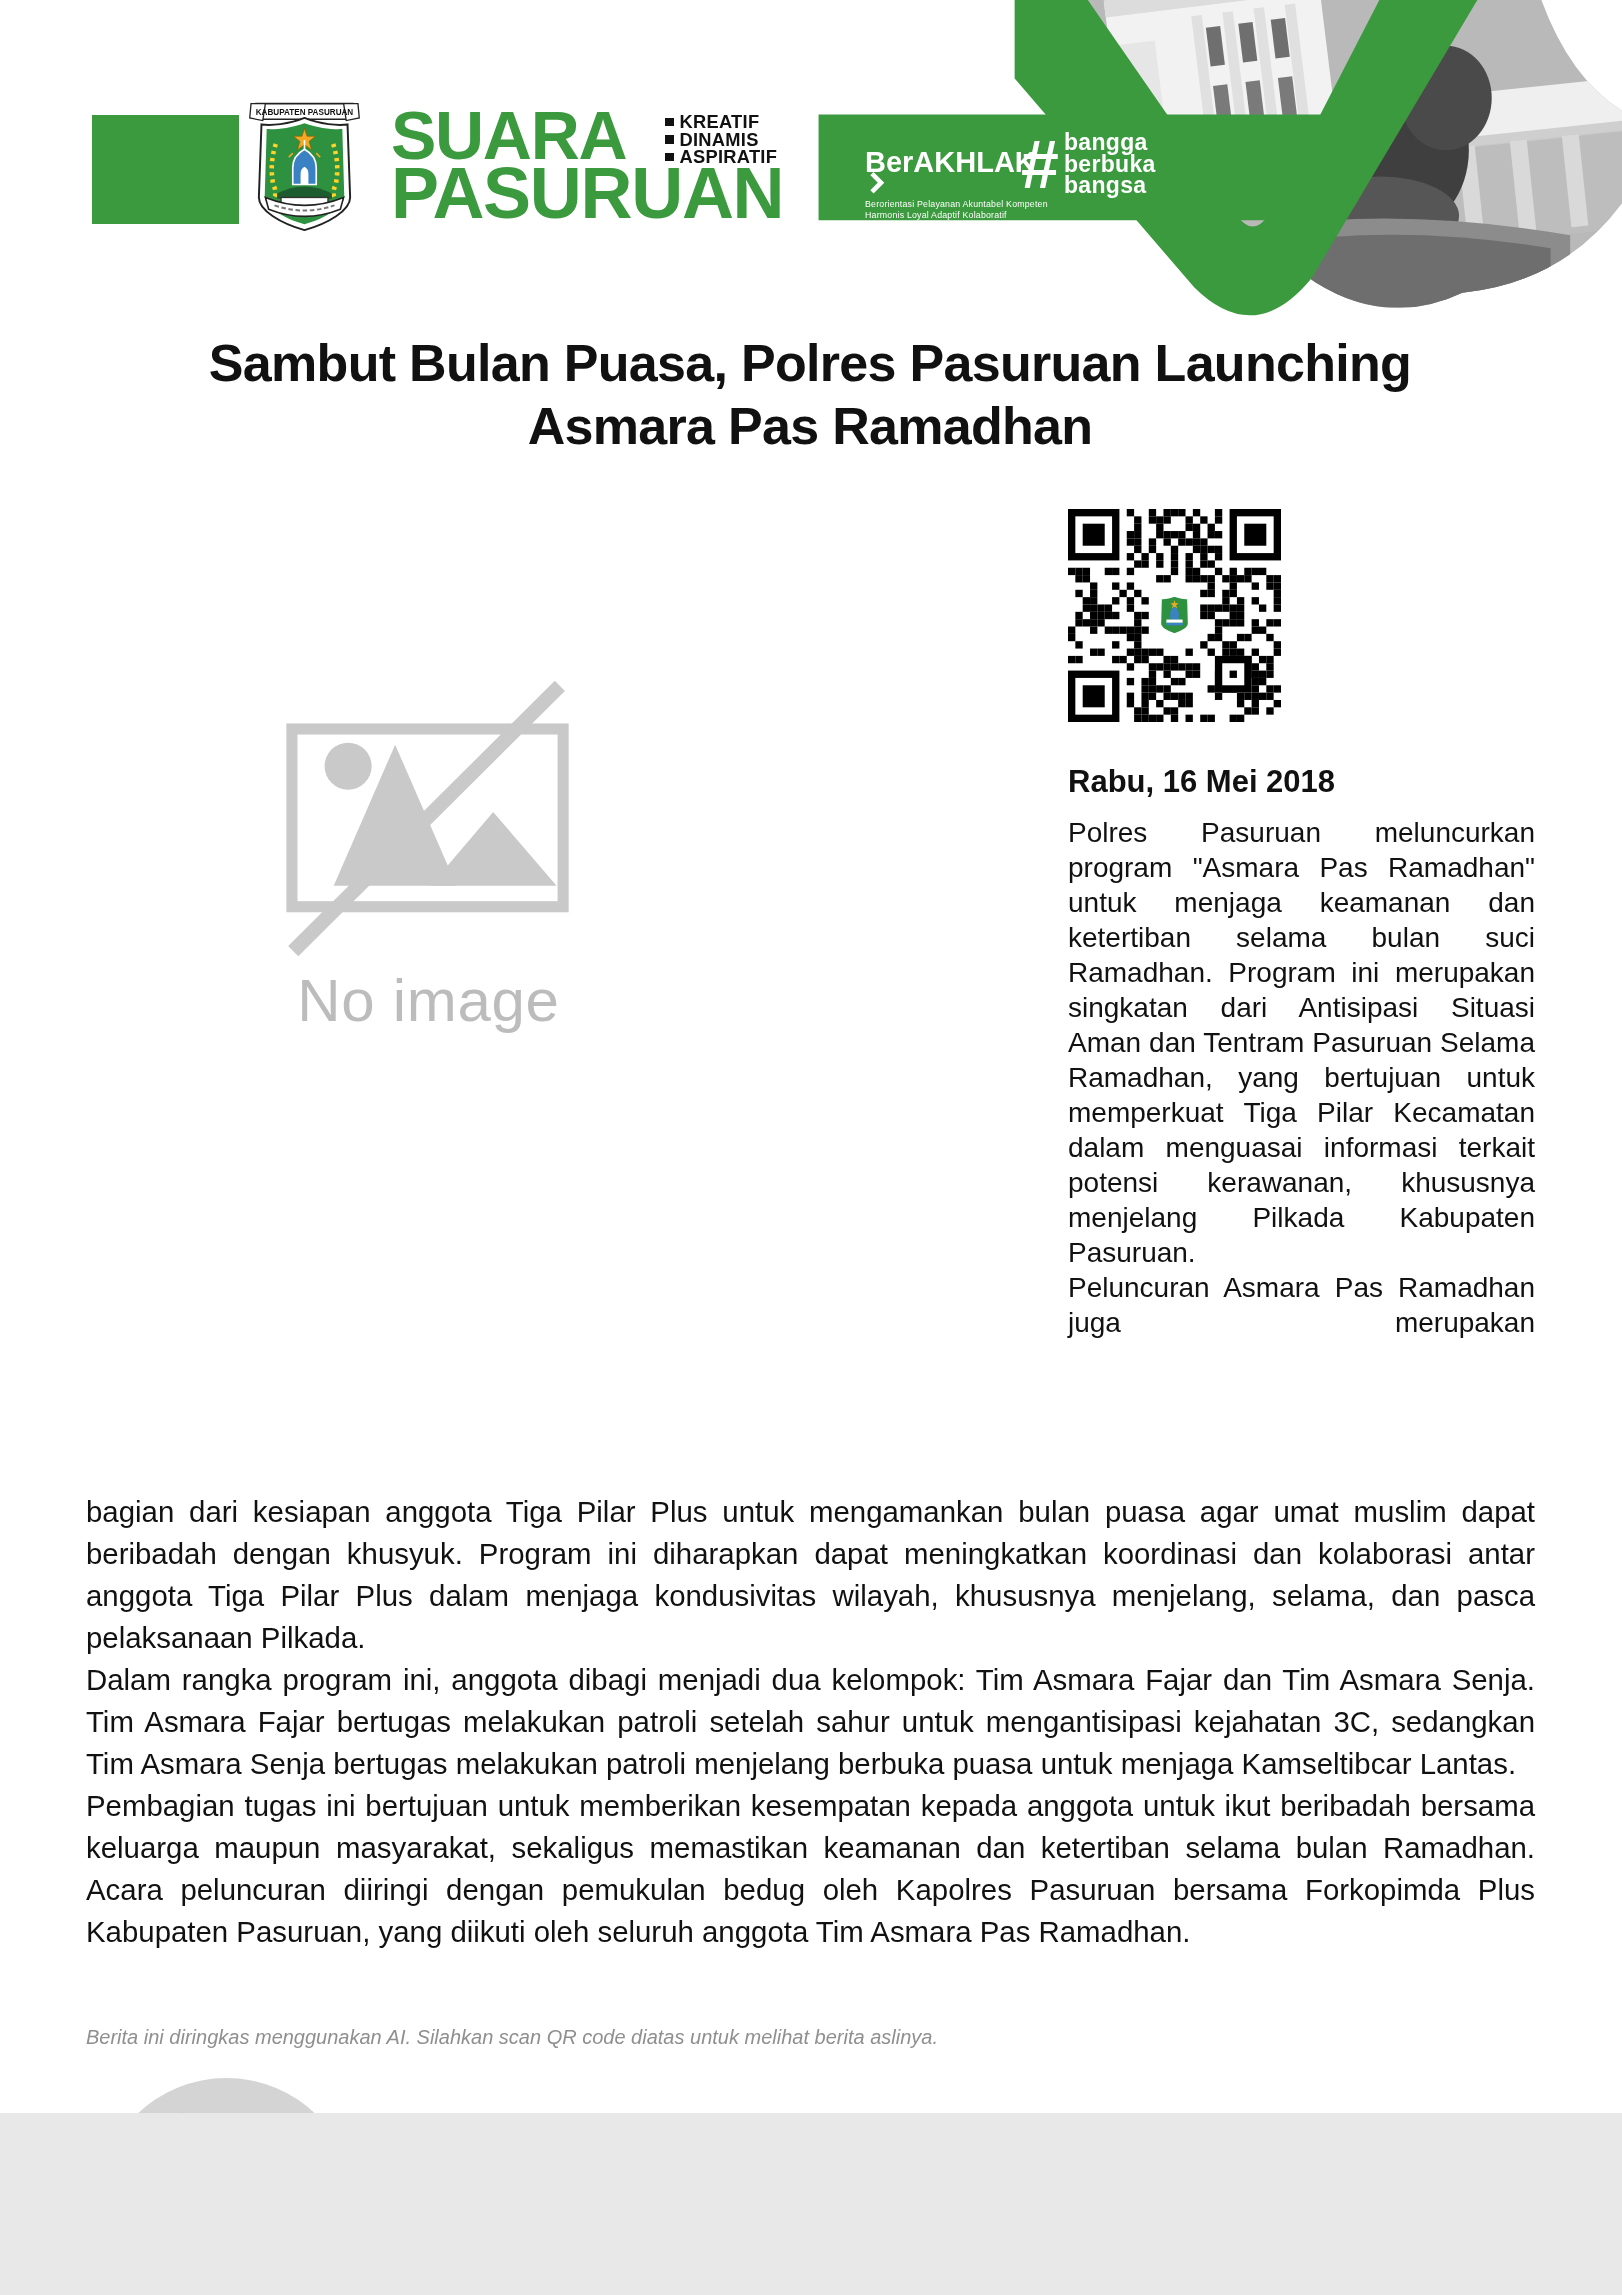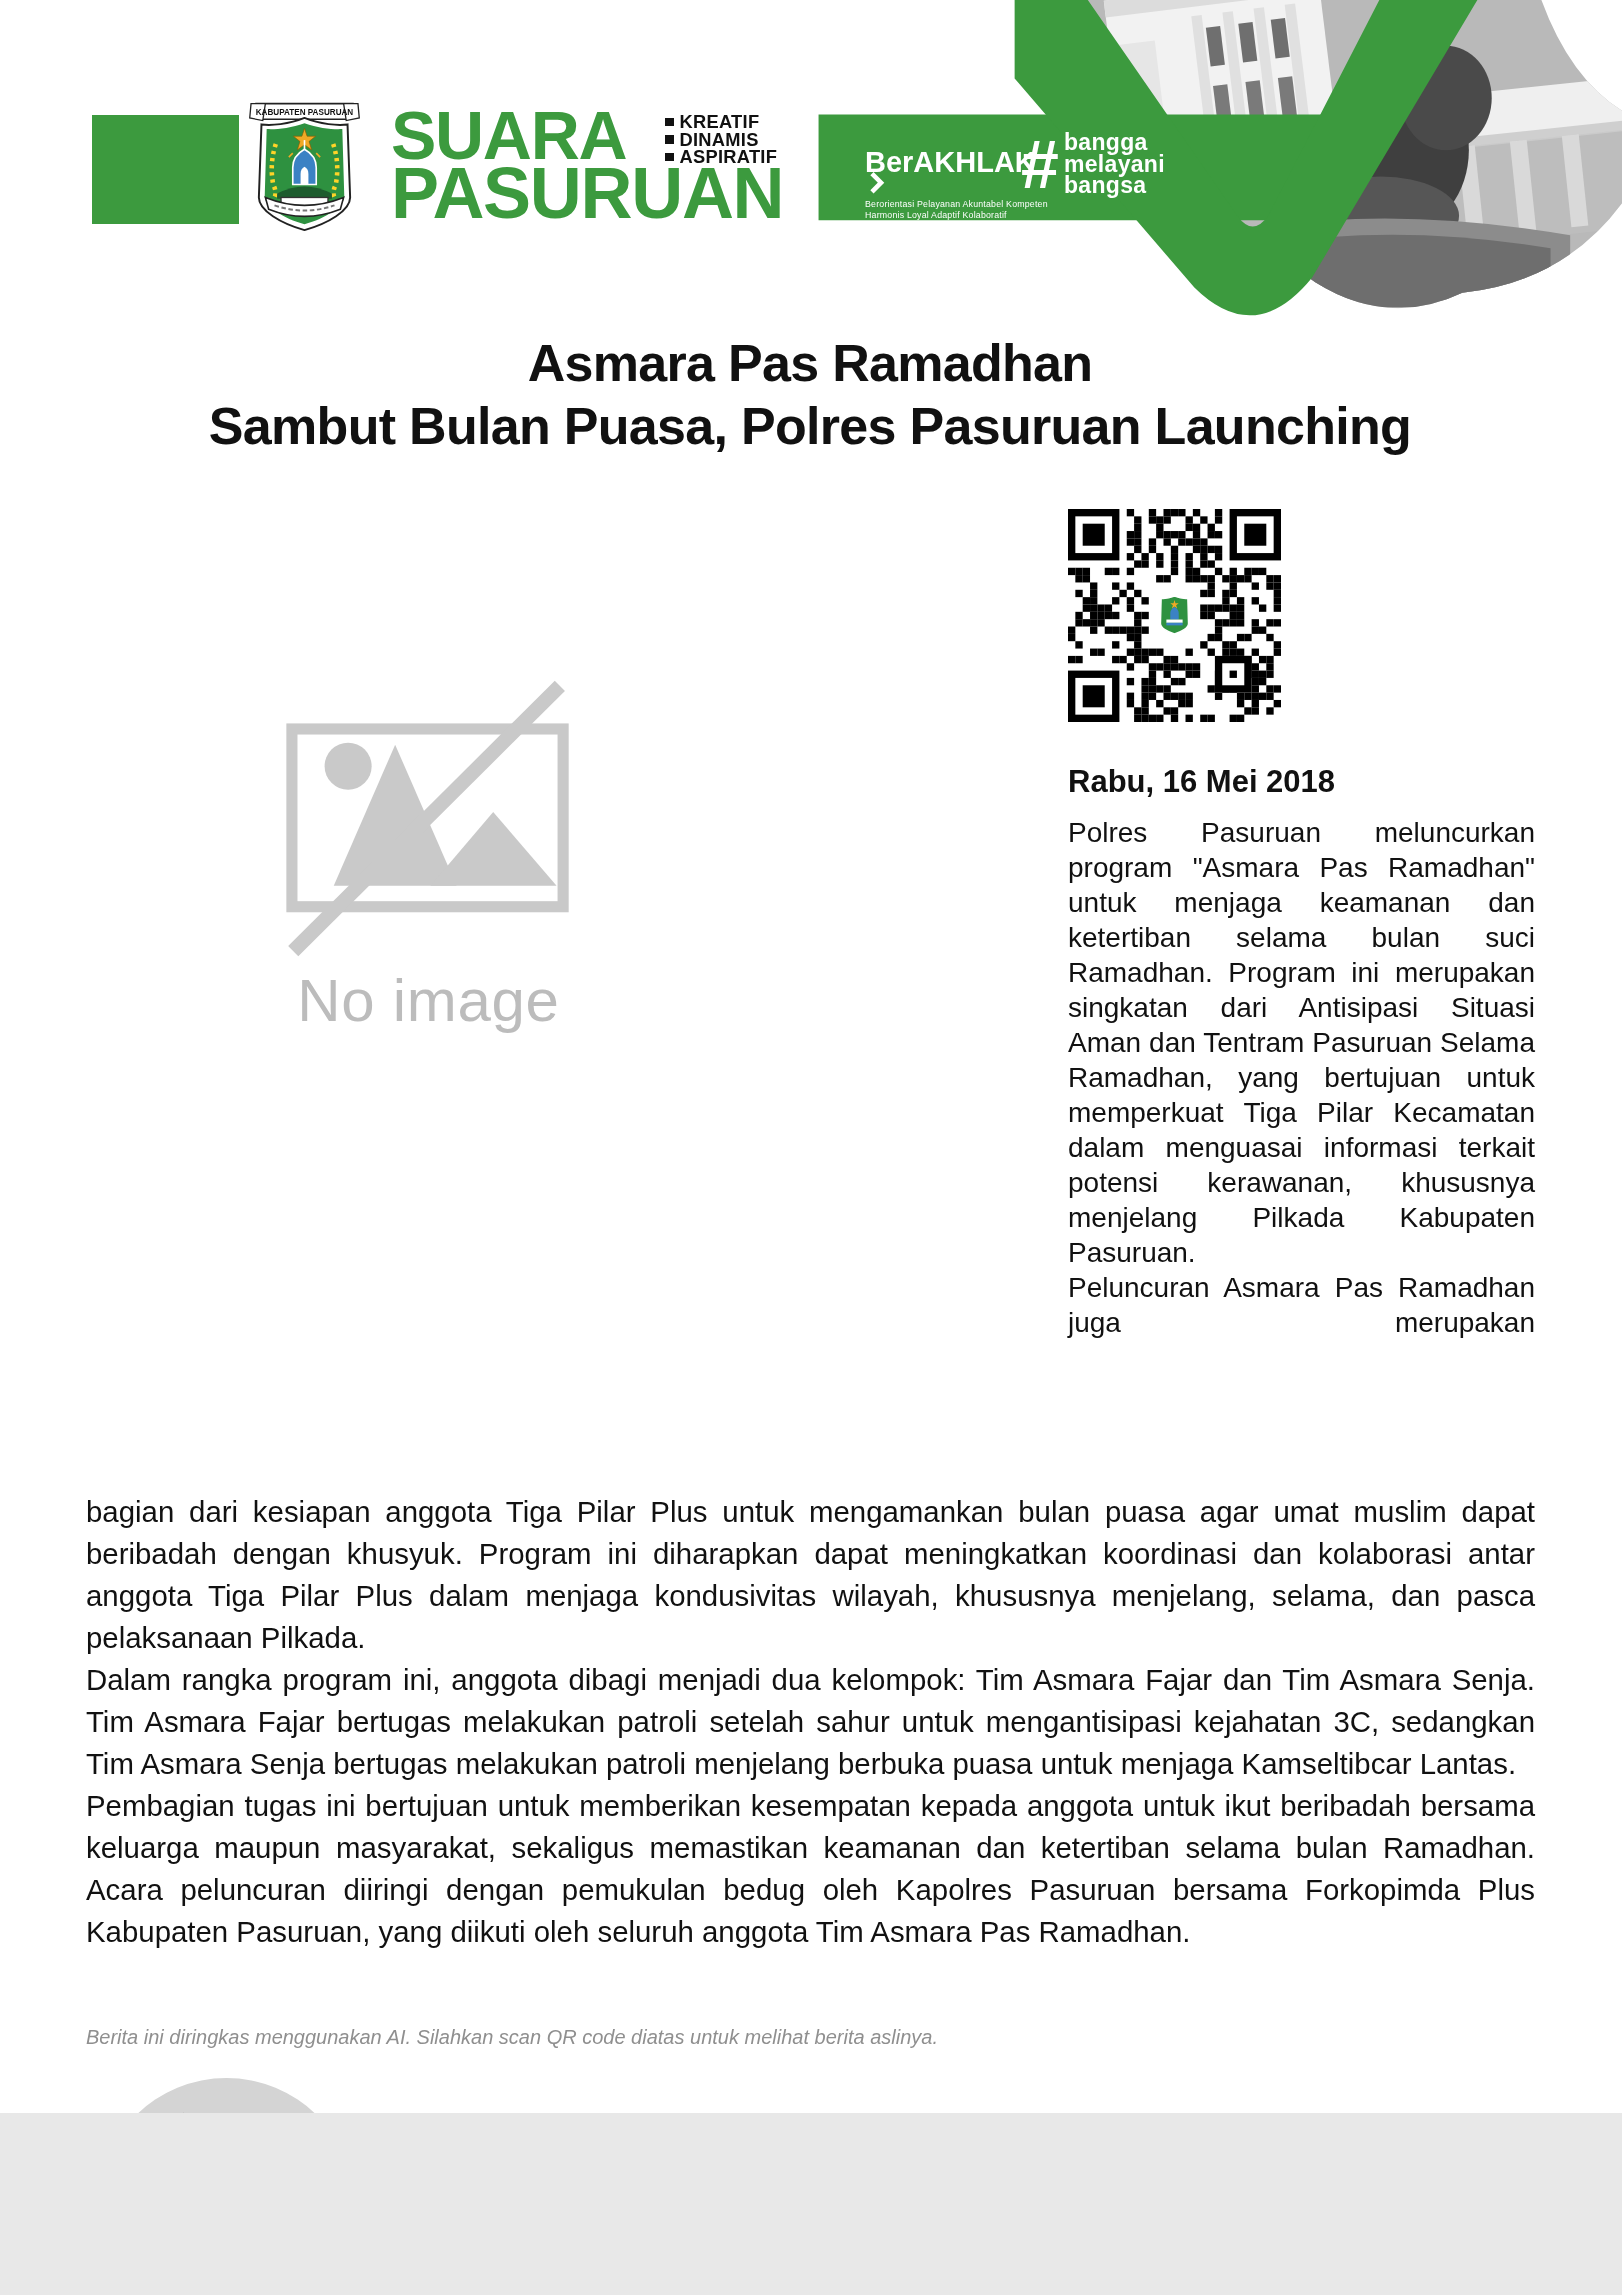--- a/index.html
+++ b/index.html
@@ -155,28 +155,28 @@
       </svg>
     </div>
     <div class="berakhlak-sub">Berorientasi Pelayanan Akuntabel Kompeten</div>
     <div class="berakhlak-sub" style="margin-top:0;">Harmonis Loyal Adaptif Kolaboratif</div>
   </div>
 
   <div class="abs hashtag">
     <div class="hashtag-symbol">#</div>
     <div class="hashtag-words">
       <div>bangga</div>
-      <div>melayani</div>
+      <div>berbuka</div>
       <div>bangsa</div>
     </div>
   </div>
 
   <div class="abs title">
+    <div>Sambut Bulan Puasa, Polres Pasuruan Launching</div>
     <div>Asmara Pas Ramadhan</div>
-    <div>Sambut Bulan Puasa, Polres Pasuruan Launching</div>
   </div>
 
   <svg id="qr-svg" class="abs qr" viewBox="0 0 325 325">
       <rect x="89.65517241379311" y="0" width="11.206896551724139" height="11.206896551724139" fill="#000"></rect>
       <rect x="123.27586206896552" y="0" width="11.206896551724139" height="11.206896551724139" fill="#000"></rect>
       <rect x="145.6896551724138" y="0" width="11.206896551724139" height="11.206896551724139" fill="#000"></rect>
       <rect x="156.89655172413794" y="0" width="11.206896551724139" height="11.206896551724139" fill="#000"></rect>
       <rect x="168.1034482758621" y="0" width="11.206896551724139" height="11.206896551724139" fill="#000"></rect>
       <rect x="190.51724137931035" y="0" width="11.206896551724139" height="11.206896551724139" fill="#000"></rect>
       <rect x="224.1379310344828" y="0" width="11.206896551724139" height="11.206896551724139" fill="#000"></rect>

